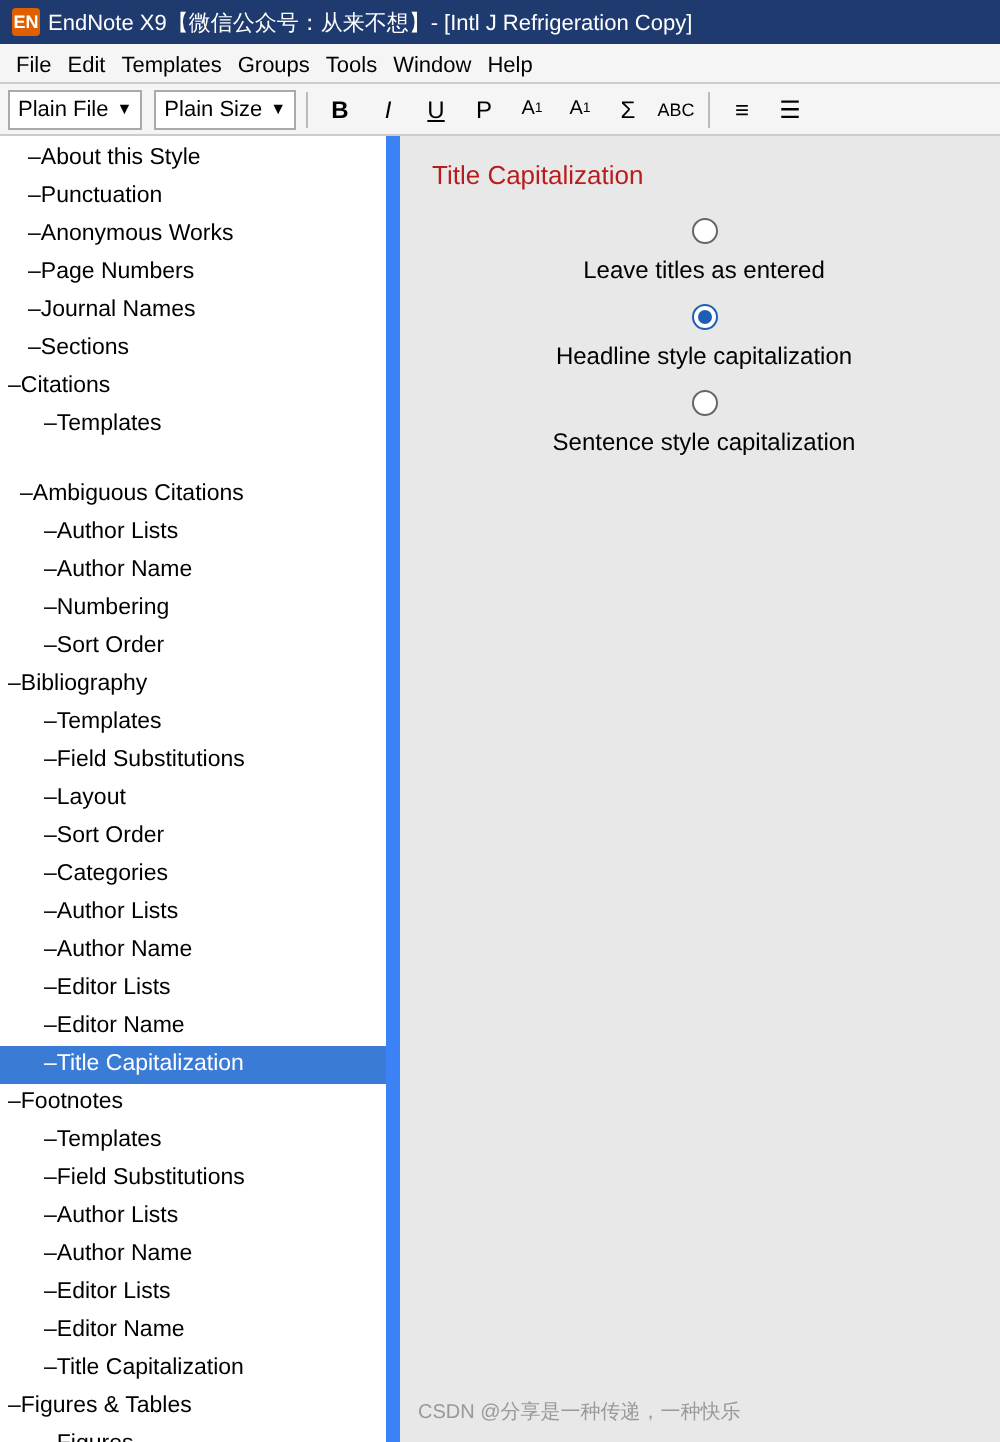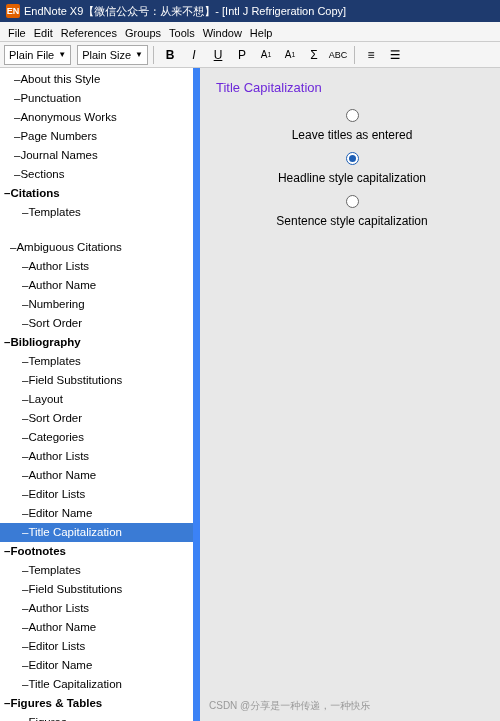--- a/index.html
+++ b/index.html
@@ -120,42 +120,42 @@
       white-space: nowrap;
       font-size: 11.5px;
       color: #000;
       line-height: 17px;
     }
     .tree-item.selected {
       background: #3a7bd5;
       color: white;
     }
     .tree-item.group-header {
-      font-weight: bold;
+      font-weight: normal;
       padding-left: 4px;
     }
     .tree-item.child {
       padding-left: 20px;
     }
     .tree-item.child2 {
       padding-left: 28px;
     }
 
     
     .content-panel {
       flex: 1;
       background: #e8e8e8;
       padding: 12px 16px;
     }
 
     .content-title {
       font-size: 13px;
       font-weight: normal;
       margin-bottom: 14px;
-      color: #6d28d9;
+      color: #b91c1c;
     }
 
     .radio-group {
       display: flex;
       flex-direction: column;
       gap: 10px;
       margin-left: 4px;
     }
 
     .radio-option {
@@ -205,21 +205,21 @@
 <div class="title-bar">
   <div class="title-bar-icon">
     <span>EN</span>
   </div>
   <span>EndNote X9【微信公众号：从来不想】- [Intl J Refrigeration Copy]</span>
 </div>
 
 <div class="menu-bar">
   <span class="menu-item">File</span>
   <span class="menu-item">Edit</span>
-  <span class="menu-item">References</span>
+  <span class="menu-item">Templates</span>
   <span class="menu-item">Groups</span>
   <span class="menu-item">Tools</span>
   <span class="menu-item">Window</span>
   <span class="menu-item">Help</span>
 </div>
 
 <div class="toolbar">
   <div class="toolbar-dropdown">
     <span>Plain File</span>
     <span class="toolbar-dropdown-arrow">▼</span>

